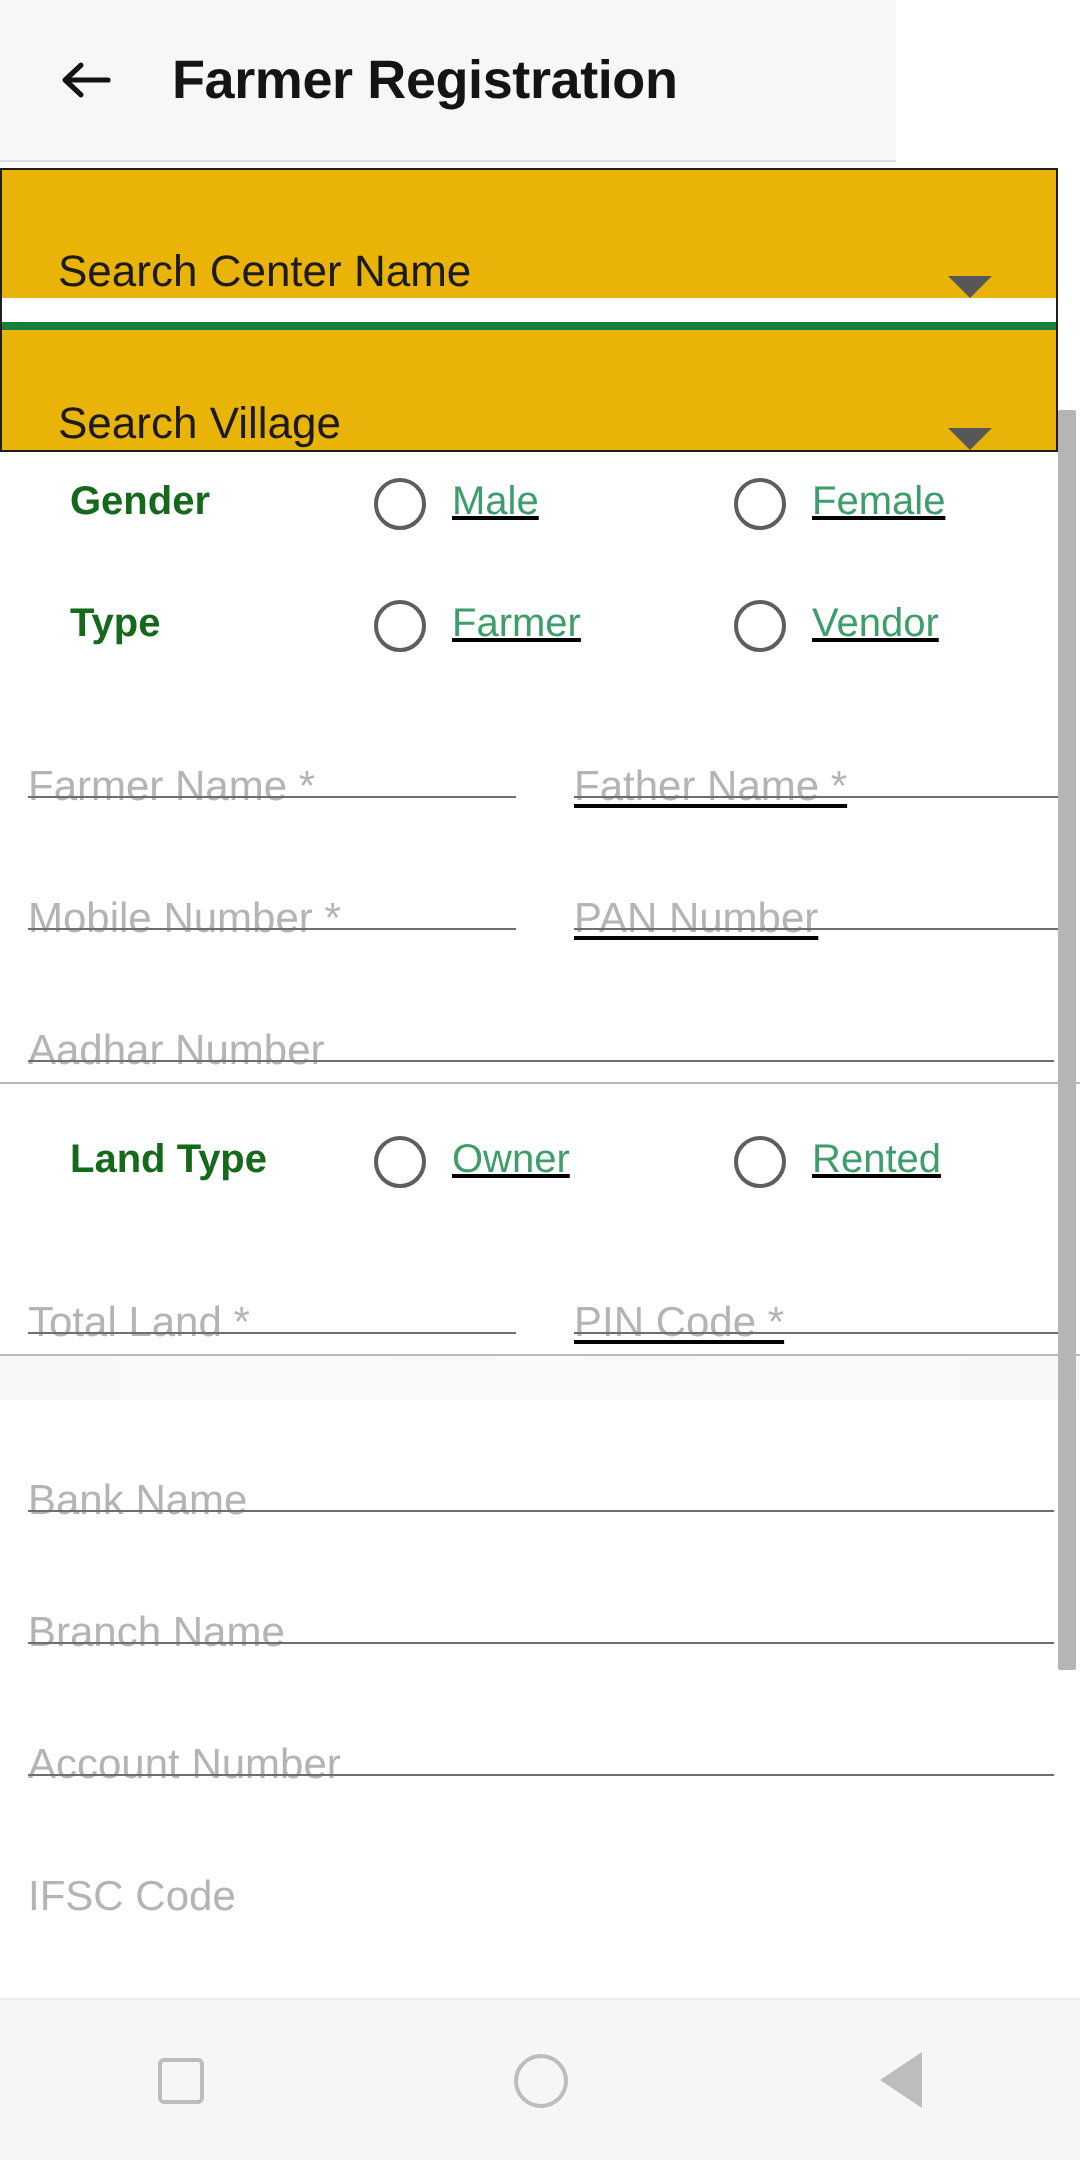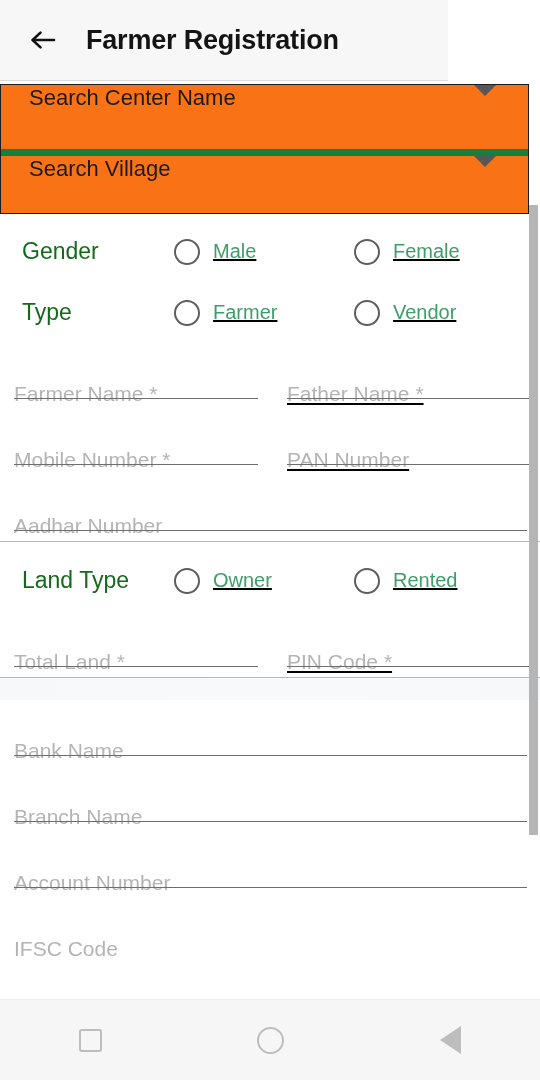--- a/index.html
+++ b/index.html
@@ -55,27 +55,28 @@
     position: absolute;
     top: 84px; left: 0;
     width: 529px;
     border: 1.5px solid #1d1d1d;
     background: #ffffff;
     z-index: 3;
   }
   .dropdown-row {
     height: 64px;
     display: flex;
-    align-items: flex-start;
+    align-items: flex-end;
     padding: 0 16px 0 28px;
-    background: #f97316;
+    background: #eab308;
     cursor: pointer;
   }
   .dropdown-row + .dropdown-row {
-    border-top: 7px solid #15803d;
+    border-top: 4px solid #15803d;
+    margin-top: 12px;
   }
   .dropdown-label {
     flex: 1;
     font-size: 22px;
     color: #1b1b1b;
   }
   .caret {
     width: 0; height: 0;
     border-left: 11px solid transparent;
     border-right: 11px solid transparent;
@@ -102,25 +103,26 @@
 
   
   .radio-row {
     display: flex;
     align-items: center;
     height: 61px;
     padding-left: 22px;
   }
   .radio-row.first { margin-top: 8px; }
   .group-label {
-    font-size: 23px;
-    font-weight: normal;
+    font-size: 20px;
+    font-weight: bold;
     color: #14691b;
     width: 152px;
     flex: none;
+    margin-left: 13px;
   }
   .radio-opt {
     display: flex;
     align-items: center;
     width: 180px;
     flex: none;
     cursor: pointer;
     text-decoration: underline;
   }
   .radio-circle {

